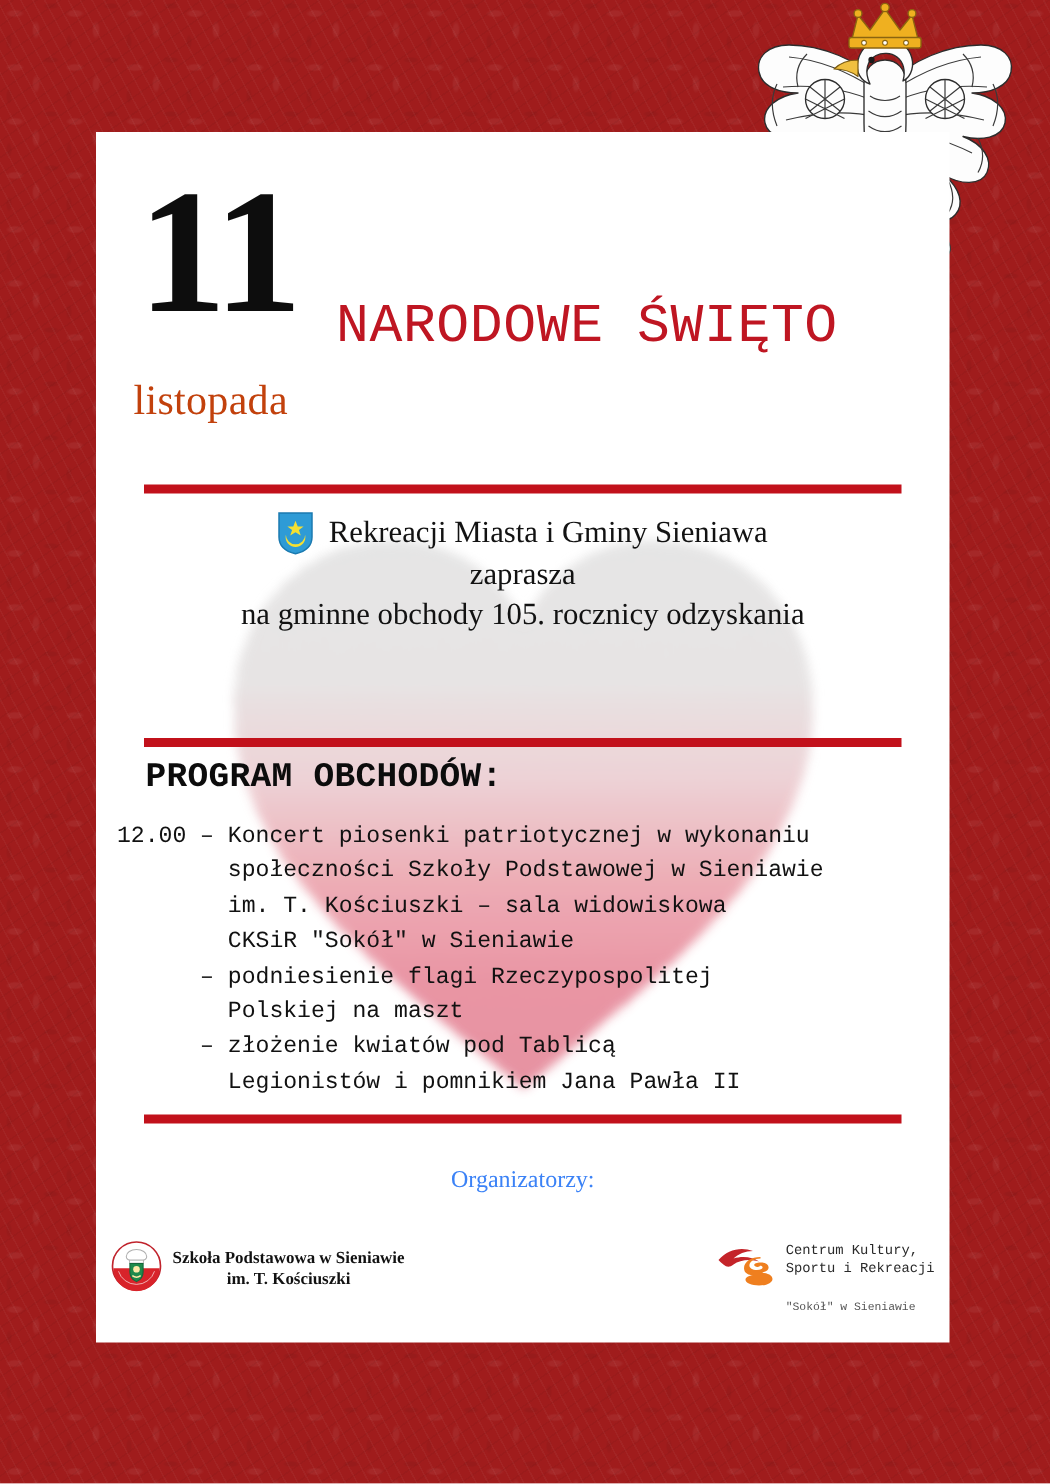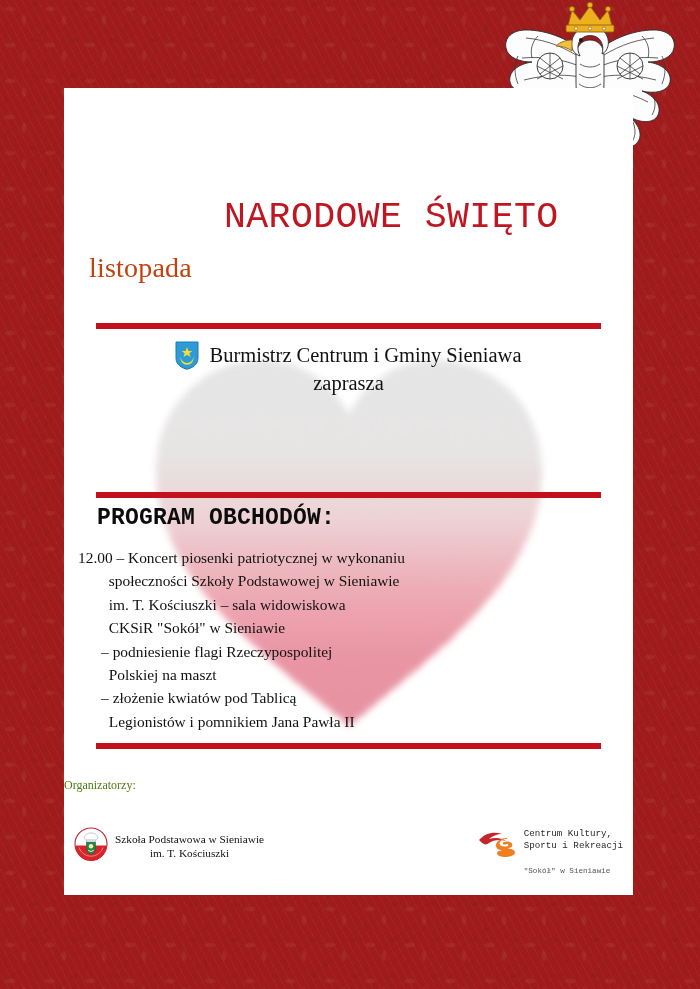--- a/index.html
+++ b/index.html
@@ -160,37 +160,37 @@
     font-weight: bold;
     font-size: 23px;
     letter-spacing: 0.2px;
     color: #0c0c0c;
   }
   .prog-body {
     position: absolute;
     left: 14px;
     top: 458px;
     width: 545px;
-    font-family: Liberation Serif, serif;
+    font-family: Liberation Mono, monospace;
     font-size: 15.4px;
     line-height: 1.52;
     color: #111111;
     white-space: pre;
   }
 
   
   .org-title {
     position: absolute;
     left: 0;
     top: 690px;
     width: 100%;
-    text-align: left;
-    font-family: "Liberation Serif", serif;
-    font-size: 12px;
-    color: #4d7c0f;
+    text-align: center;
+    font-family: "Liberation Serif", serif;
+    font-size: 16px;
+    color: #3b82f6;
   }
   .org-row {
     position: absolute;
     left: 10px;
     top: 728px;
     width: 549px;
     display: flex;
     align-items: center;
     justify-content: space-between;
   }
@@ -199,21 +199,21 @@
     align-items: center;
     gap: 7px;
   }
   .org-label {
     font-family: "Liberation Serif", serif;
     font-size: 11.3px;
     line-height: 1.25;
     color: #111111;
     white-space: pre-line;
   }
-  .org-label.center { text-align: center; }
+  .org-label.center { text-align: center; font-weight: bold; }
   .org-label.cksir {
     font-family: Liberation Mono, monospace;
     font-size: 9.2px;
     line-height: 1.32;
     color: #2a2a2a;
   }
   .org-label.cksir .sub { font-size: 7.6px; color: #555; }
   .logo-box { flex: 0 0 auto; }
 </style>
 </head>
@@ -370,40 +370,42 @@
                    C252 88 282 66 322 66
                    C378 66 428 110 428 178
                    C428 286 320 360 235 432 Z" fill="url(#heartGrad)"></path>
         </g>
       </svg>
     </div>
 
     <div class="panel-content">
 
       <div class="header">
+        <div class="date-num">11</div>
         <div class="date-month">listopada</div>
         <div class="title">
           <div class="l1">NARODOWE ŚWIĘTO</div>
         </div>
       </div>
 
       <div class="rule rule-1"></div>
 
       <div class="invite">
         <div class="row1">
           <span class="coa-inline logo-box">
             <svg viewBox="0 0 24 29" width="24" height="29" xmlns="http://www.w3.org/2000/svg">
               <path d="M1 1 H23 V17 C23 24 17 27 12 28.2 C7 27 1 24 1 17 Z" fill="#2e9bd6" stroke="#1b7ab0" stroke-width="1"></path>
               <path d="M12 6.2 L13.5 10 L17.4 10 L14.3 12.3 L15.5 16 L12 13.8 L8.5 16 L9.7 12.3 L6.6 10 L10.5 10 Z" fill="#f5e032"></path>
               <path d="M5.6 15.5 A6.6 6.6 0 1 0 18.4 15.5 A5.2 5.2 0 1 1 5.6 15.5 Z" fill="#f5e032"></path>
             </svg>
           </span>
-          <span>Burmistrz Centrum i Gminy Sieniawa</span>
+          <span>Rekreacji Miasta i Gminy Sieniawa</span>
         </div>
         <div>zaprasza</div>
+        <div>na gminne obchody 105. rocznicy odzyskania</div>
       </div>
 
       <div class="rule rule-2"></div>
 
       <div class="prog-head">PROGRAM OBCHODÓW:</div>
       <div class="prog-body">12.00 – Koncert piosenki patriotycznej w wykonaniu
         społeczności Szkoły Podstawowej w Sieniawie
         im. T. Kościuszki – sala widowiskowa
         CKSiR "Sokół" w Sieniawie
       – podniesienie flagi Rzeczypospolitej

